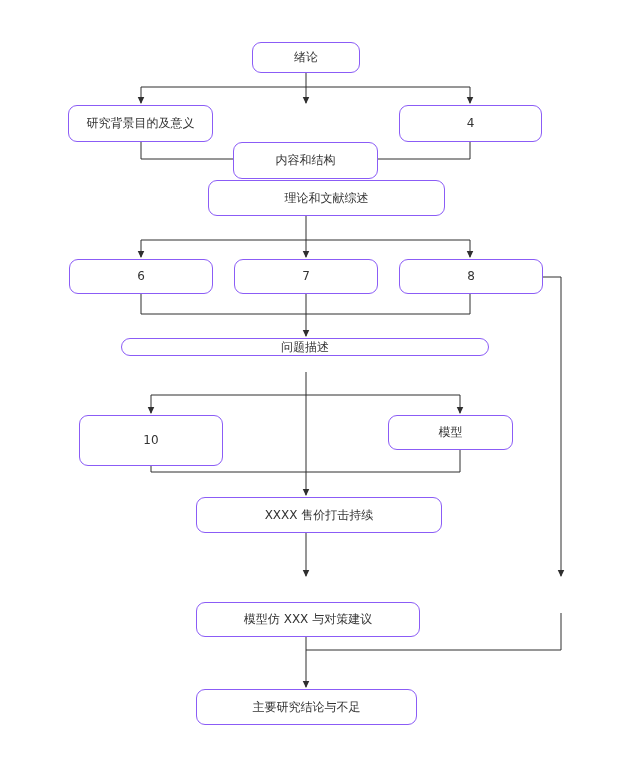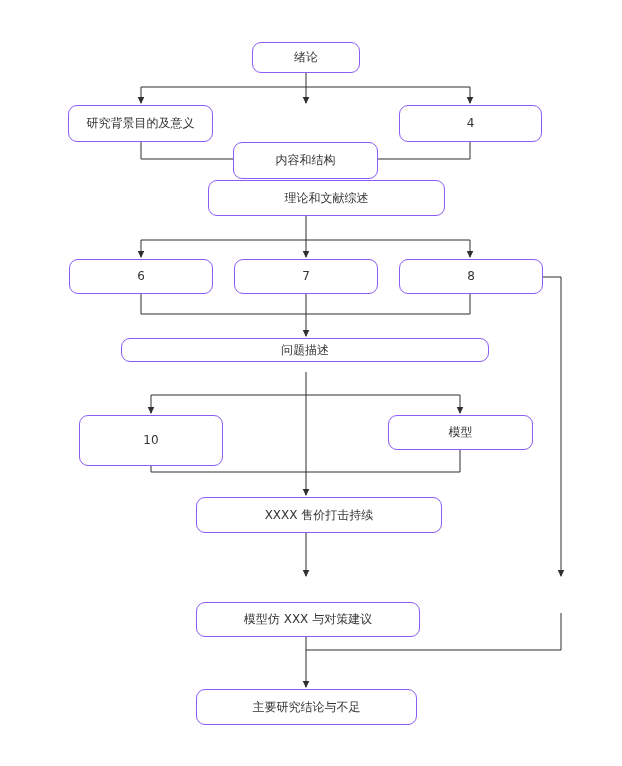--- a/index.html
+++ b/index.html
@@ -38,23 +38,23 @@
   }
   
   #n-intro        { left:252px; top: 42px; width:108px; height:31px; }
   #n-background   { left: 68px; top:105px; width:145px; height:37px; }
   #n-content      { left:233px; top:105px; width:145px; height:37px;margin-top:37px; }
   #n-node4        { left:399px; top:105px; width:143px; height:37px; }
   #n-literature   { left:186px; top:180px; width:237px; height:36px;margin-left:22px; }
   #n-node6        { left: 69px; top:259px; width:144px; height:35px; }
   #n-node7        { left:234px; top:259px; width:144px; height:35px; }
   #n-node8        { left:399px; top:259px; width:144px; height:35px; }
-  #n-problem      { left:121px; top:338px; width:368px; height:24px; }
+  #n-problem      { left:121px; top:338px; width:368px; height:18px; }
   #n-node10       { left: 79px; top:415px; width:144px; height:51px; }
-  #n-model        { left:388px; top:415px; width:145px; height:35px; }
+  #n-model        { left:388px; top:415px; width:125px; height:35px; }
   #n-price        { left:196px; top:497px; width:246px; height:36px; }
   #n-simulation   { left:196px; top:578px; width:224px; height:35px;margin-top:24px; }
   #n-supplement   { left:504px; top:578px; width:114px; height:35px; }
   #n-conclusion   { left:196px; top:689px; width:221px; height:36px; }
 </style>
 </head>
 <body>
 
 <div id="canvas">
 

